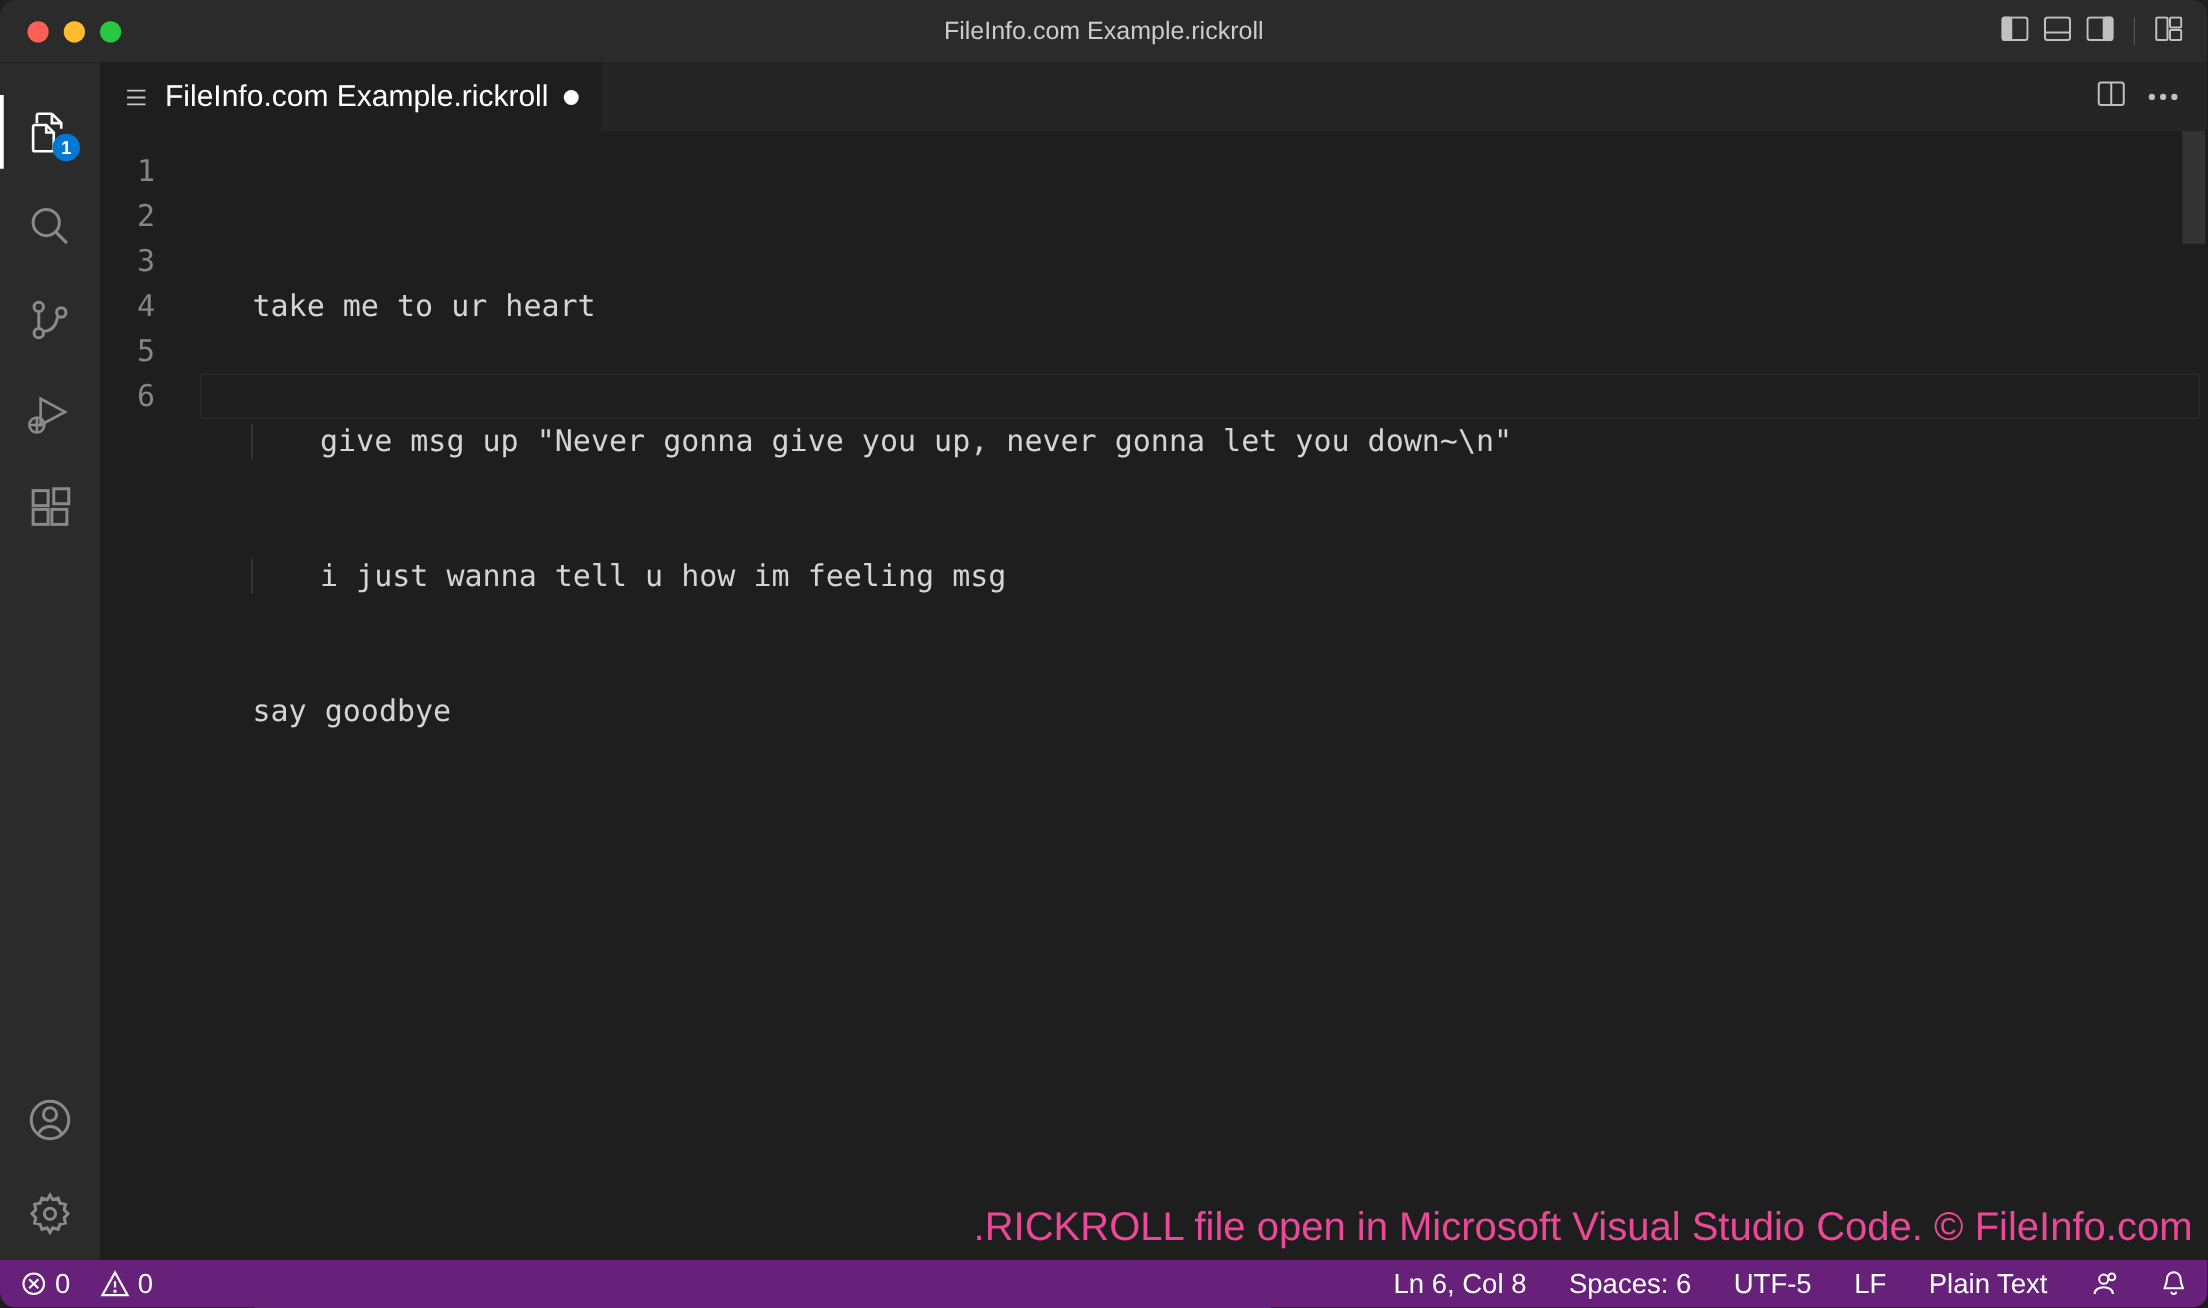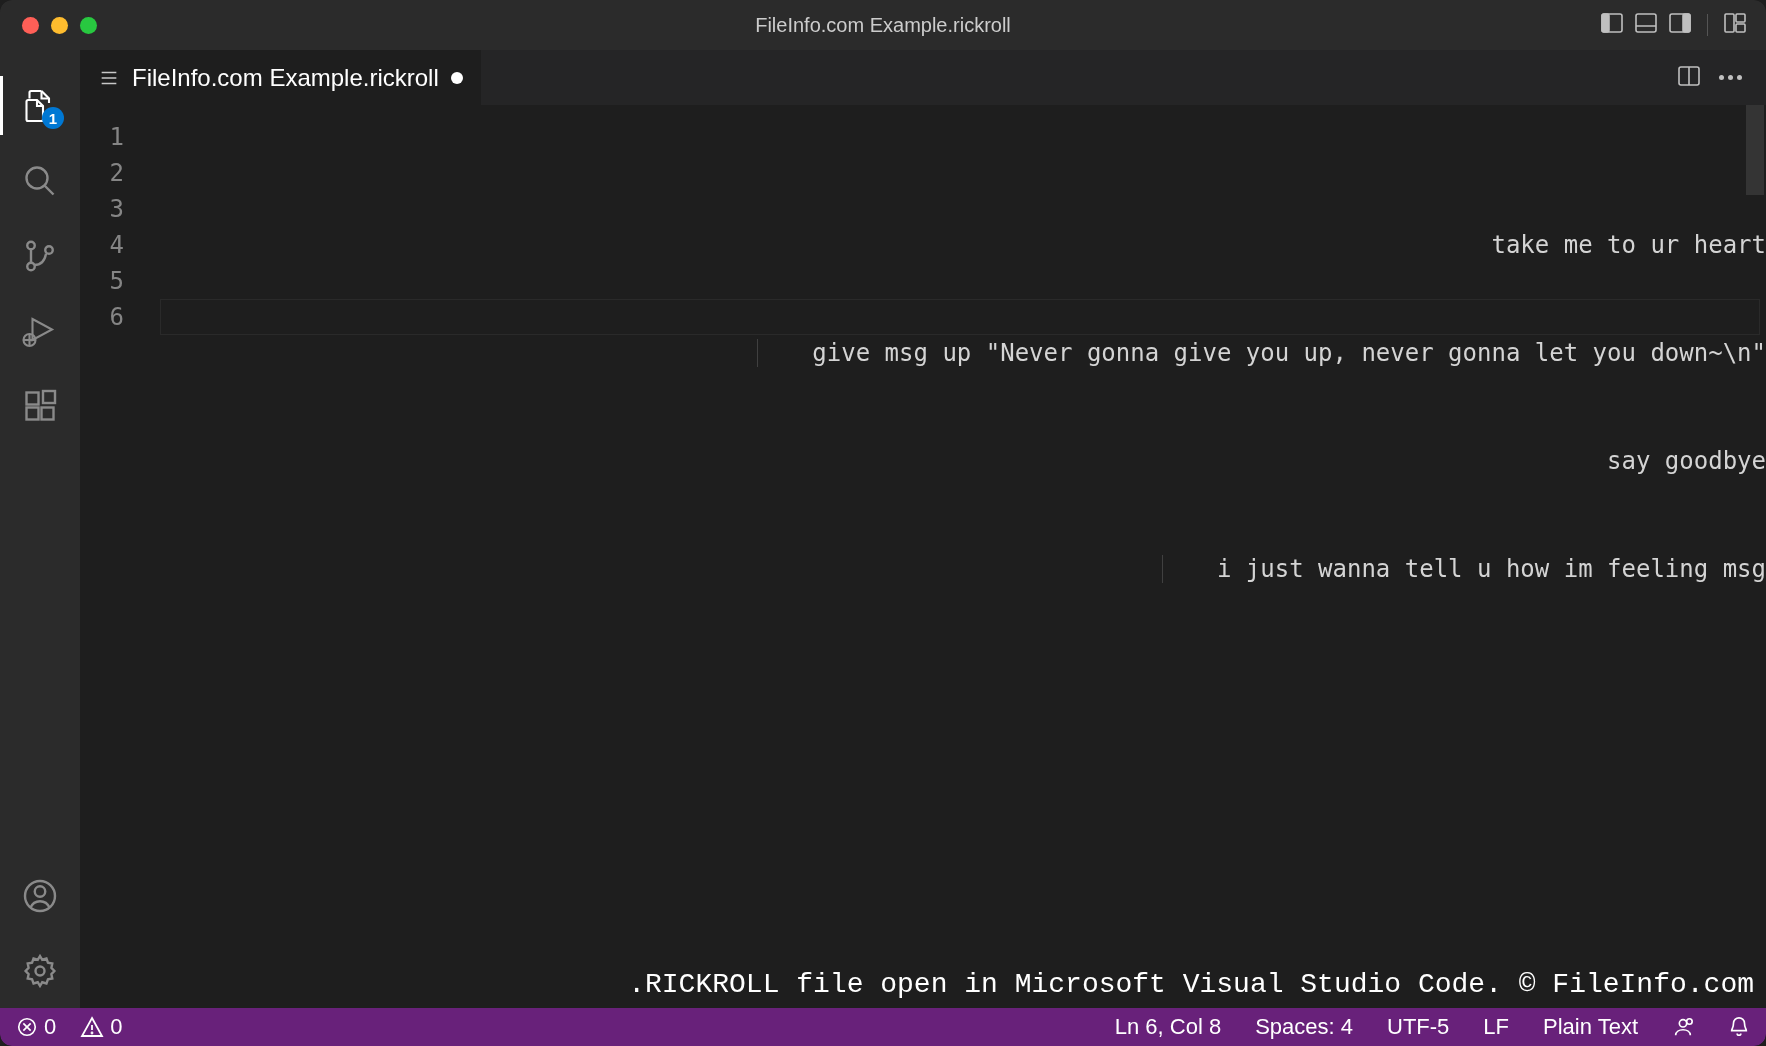--- a/index.html
+++ b/index.html
@@ -174,21 +174,21 @@
       height: 36px;
     }
     .code {
       flex: 1;
       padding-top: 14px;
       padding-left: 42px;
       color: #d4d4d4;
       white-space: pre;
       position: relative;
     }
-    .code .line { height: 36px; text-align: right; }
+    .code .line { height: 36px; }
     .indent-guide {
       border-left: 1px solid #404040;
       padding-left: 54px;
       margin-left: -1px;
     }
     .cursor-line {
       position: absolute;
       left: 0; right: 6px;
       height: 36px;
       border: 1px solid #2a2a2a;
@@ -199,23 +199,23 @@
       right: 2px;
       top: 55px;
       width: 18px;
       height: 90px;
       background: rgba(120,120,120,0.25);
     }
     .overlay-message {
       position: absolute;
       right: 12px;
       bottom: 8px;
-      color: #ffffff;
-      font-size: 28px;
-      font-family: Liberation Mono, monospace;
+      color: #ec4899;
+      font-size: 32px;
+      font-family: Liberation Sans, sans-serif;
     }
     
     .statusbar {
       height: 38px;
       background: #68217a;
       color: #fff;
       display: flex;
       align-items: center;
       font-size: 22px;
       flex-shrink: 0;
@@ -370,22 +370,22 @@
         <div class="ln">2</div>
         <div class="ln">3</div>
         <div class="ln">4</div>
         <div class="ln">5</div>
         <div class="ln">6</div>
       </div>
       <div class="code">
         <div class="cursor-line" style="top: calc(14px + 36px * 5);"></div>
         <div class="line">take me to ur heart</div>
         <div class="line"><span class="indent-guide">give msg up "Never gonna give you up, never gonna let you down~\n"</span></div>
+        <div class="line"><span class="indent-guide">i just wanna tell u how im feeling msg</span></div>
         <div class="line">say goodbye</div>
-        <div class="line"><span class="indent-guide">i just wanna tell u how im feeling msg</span></div>
         <div class="line"></div>
         <div class="line"></div>
       </div>
     </div>
     <div class="minimap-scroll"></div>
     <div class="overlay-message">.RICKROLL file open in Microsoft Visual Studio Code. © FileInfo.com</div>
   </div>
 </div>
 
 <div class="statusbar">
@@ -402,21 +402,21 @@
       <svg width="24" height="22" viewBox="0 0 24 22" stroke-width="1.8">
           <path d="M12 2L22 20H2L12 2z"></path>
           <line x1="12" y1="9" x2="12" y2="14"></line>
           <circle cx="12" cy="17" r="0.5" fill="#fff"></circle>
         </svg>
       <span>0</span>
     </div>
   </div>
   <div class="status-right">
     <div class="status-item">Ln 6, Col 8</div>
-    <div class="status-item">Spaces: 4</div>
+    <div class="status-item">Spaces: 6</div>
     <div class="status-item">UTF-5</div>
     <div class="status-item">LF</div>
     <div class="status-item">Plain Text</div>
     <div class="status-item">
       <svg width="22" height="22" viewBox="0 0 24 24" stroke-width="1.8">
           <circle cx="12" cy="8" r="4"></circle>
           <path d="M4 21c0-4 4-6 8-6s8 2 8 6"></path>
           <circle cx="19" cy="6" r="3" fill="#68217a"></circle>
         </svg>
     </div>

